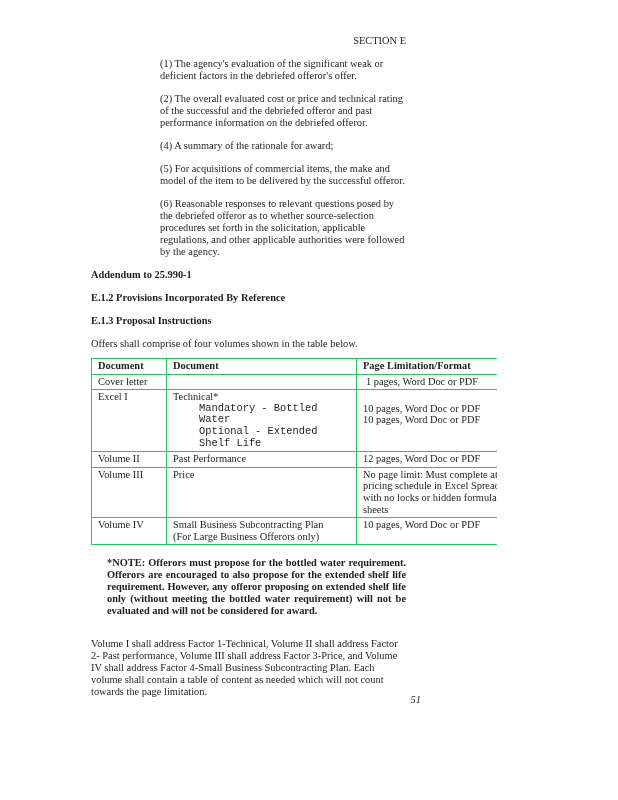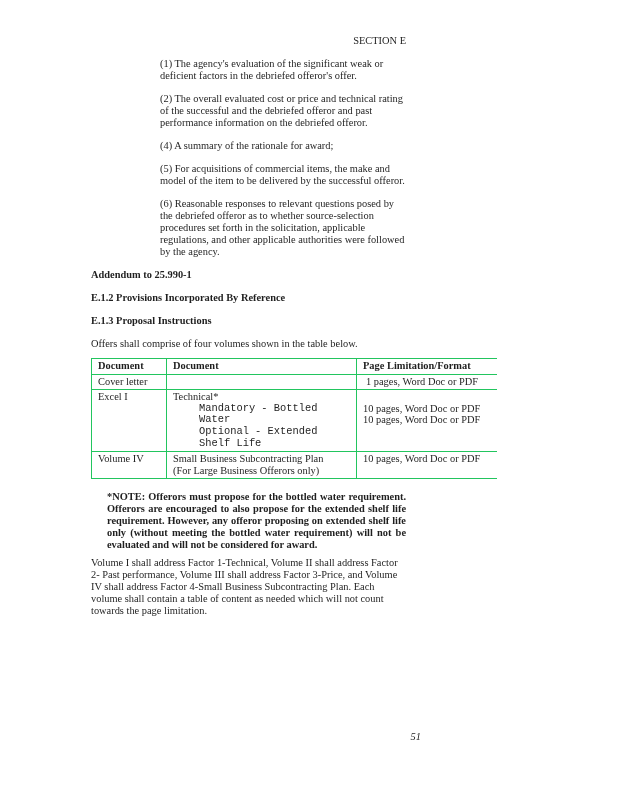--- a/index.html
+++ b/index.html
@@ -51,24 +51,24 @@
   }
   table.volumes th { font-weight: bold; }
   .cl { min-height: 11.6px; }
   .cl.sub { padding-left: 26px; font-family: Liberation Mono, monospace; }
   .cl.sp { padding-left: 3px; }
   .note {
     margin: 12px 0 0 16px;
     font-weight: bold;
     text-align: justify;
   }
-  .closing { margin: 6px 0 0 0; font-family: Liberation Serif, serif; }
+  .closing { margin: 21px 0 0 0; font-family: Liberation Serif, serif; }
   .page-number {
     position: absolute;
-    top: 731px;
+    top: 694px;
     right: 76px;
     font-style: italic;
   }
 </style>
 </head>
 <body>
 
 <div class="page">
 
   <div class="section-header">SECTION E</div>
@@ -121,20 +121,42 @@
         <div class="cl sub">Optional - Extended Shelf Life</div>
       </td>
       <td>
         <div class="cl"></div>
         <div class="cl">10 pages, Word Doc or PDF</div>
         <div class="cl">10 pages, Word Doc or PDF</div>
       </td>
     </tr>
     <tr>
       <td>
+            <div class="cl">Volume II</div>
+          </td>
+      <td>
+            <div class="cl">Past Performance</div>
+          </td>
+      <td>
+            <div class="cl">12 pages, Word Doc or PDF</div>
+          </td>
+    </tr>
+    <tr>
+      <td>
+            <div class="cl">Volume III</div>
+          </td>
+      <td>
+            <div class="cl">Price</div>
+          </td>
+      <td>
+            <div class="cl">No page limit: Must complete attached pricing schedule in Excel Spreadsheet with no locks or hidden formulas, tabs, sheets</div>
+          </td>
+    </tr>
+    <tr>
+      <td>
             <div class="cl">Volume IV</div>
           </td>
       <td>
         <div class="cl">Small Business Subcontracting Plan</div>
         <div class="cl">(For Large Business Offerors only)</div>
       </td>
       <td>
             <div class="cl">10 pages, Word Doc or PDF</div>
           </td>
     </tr>

